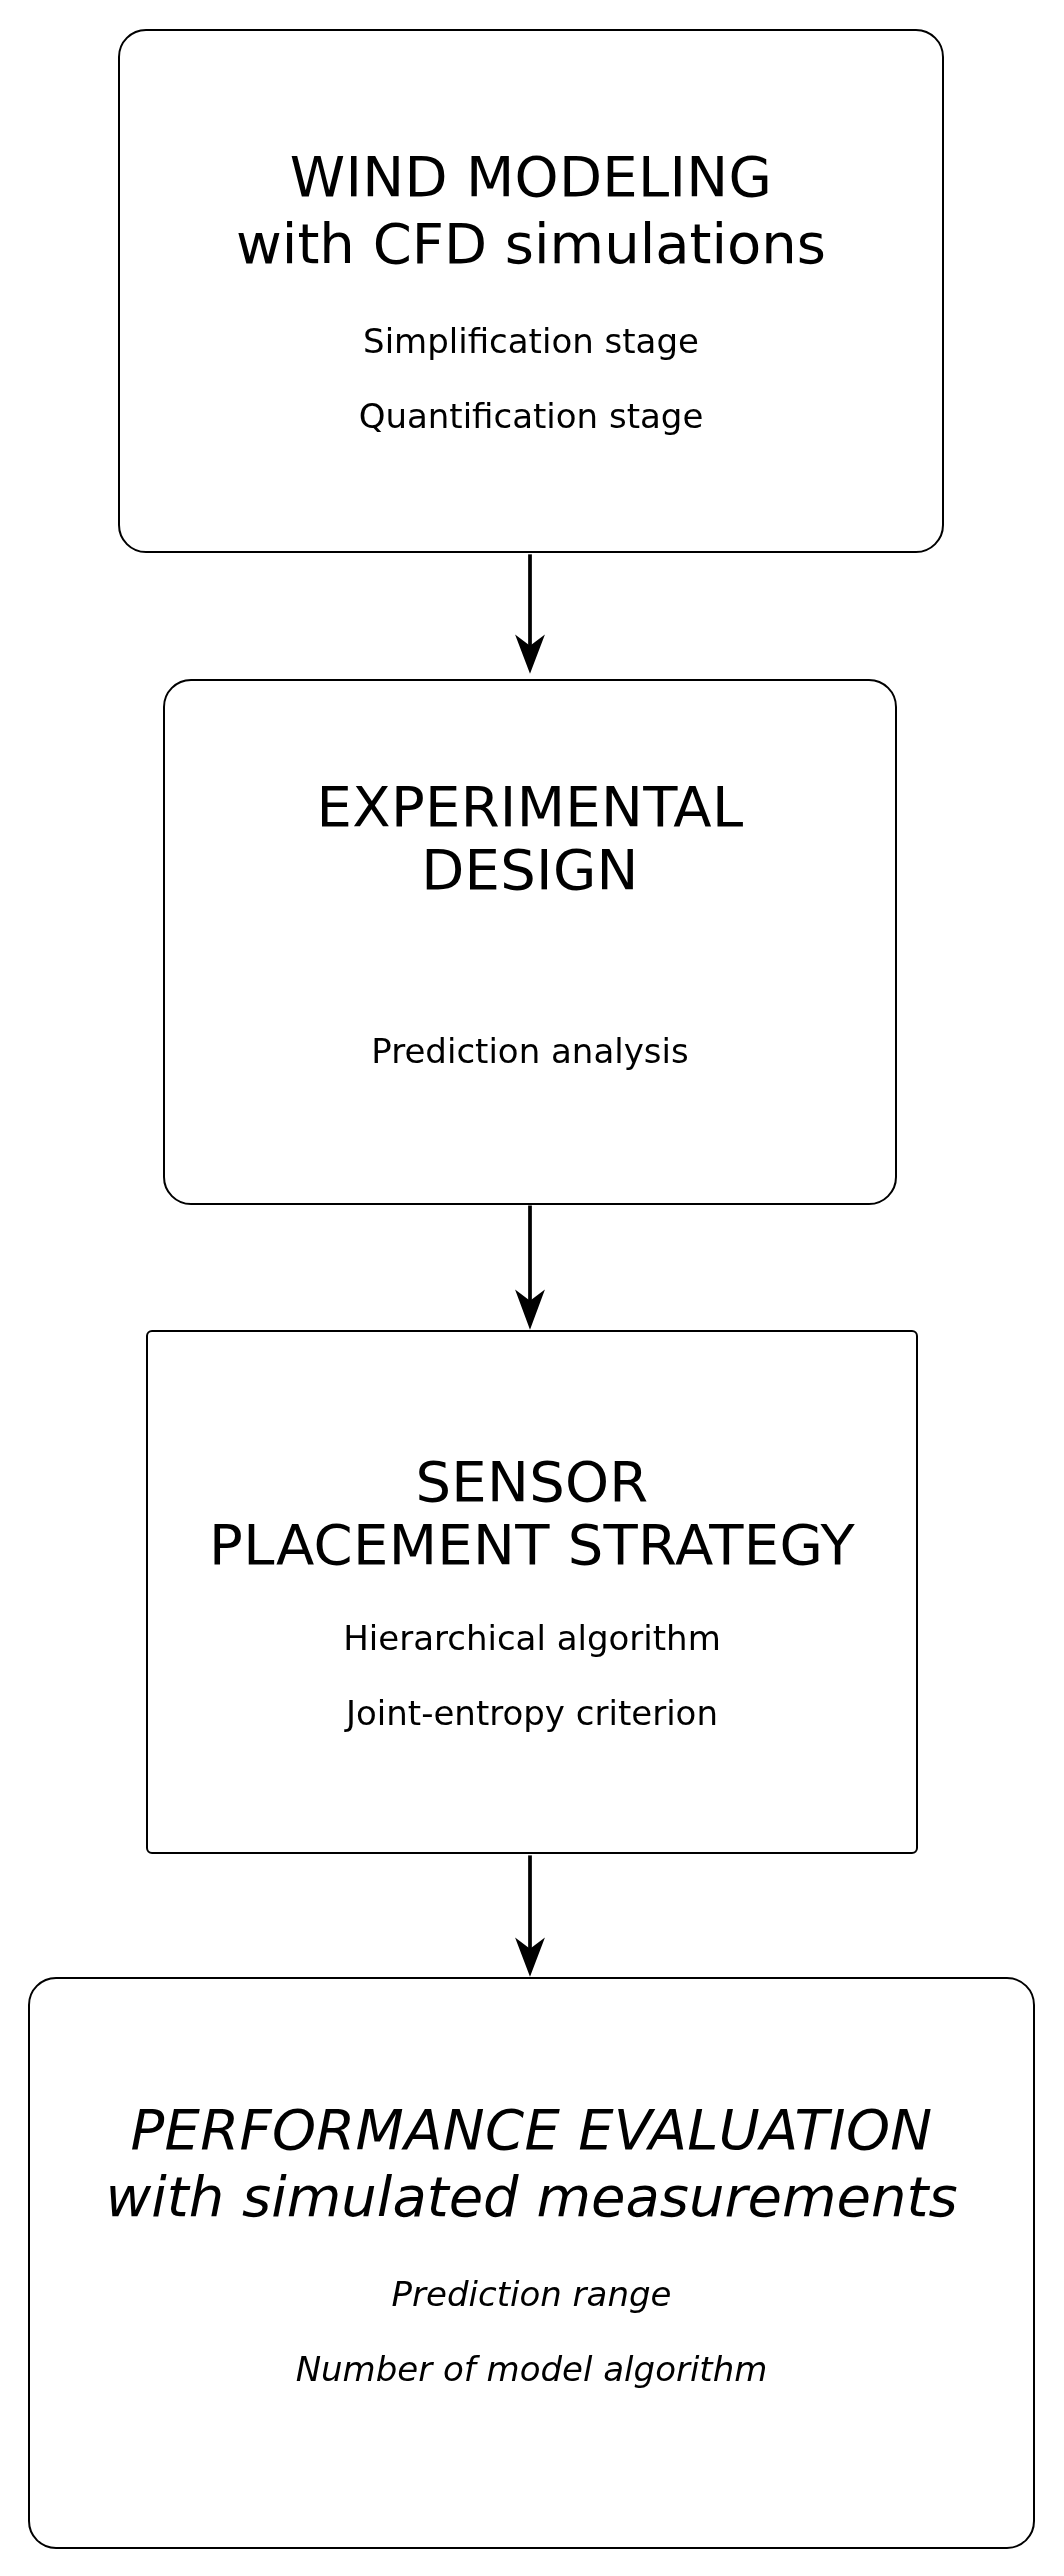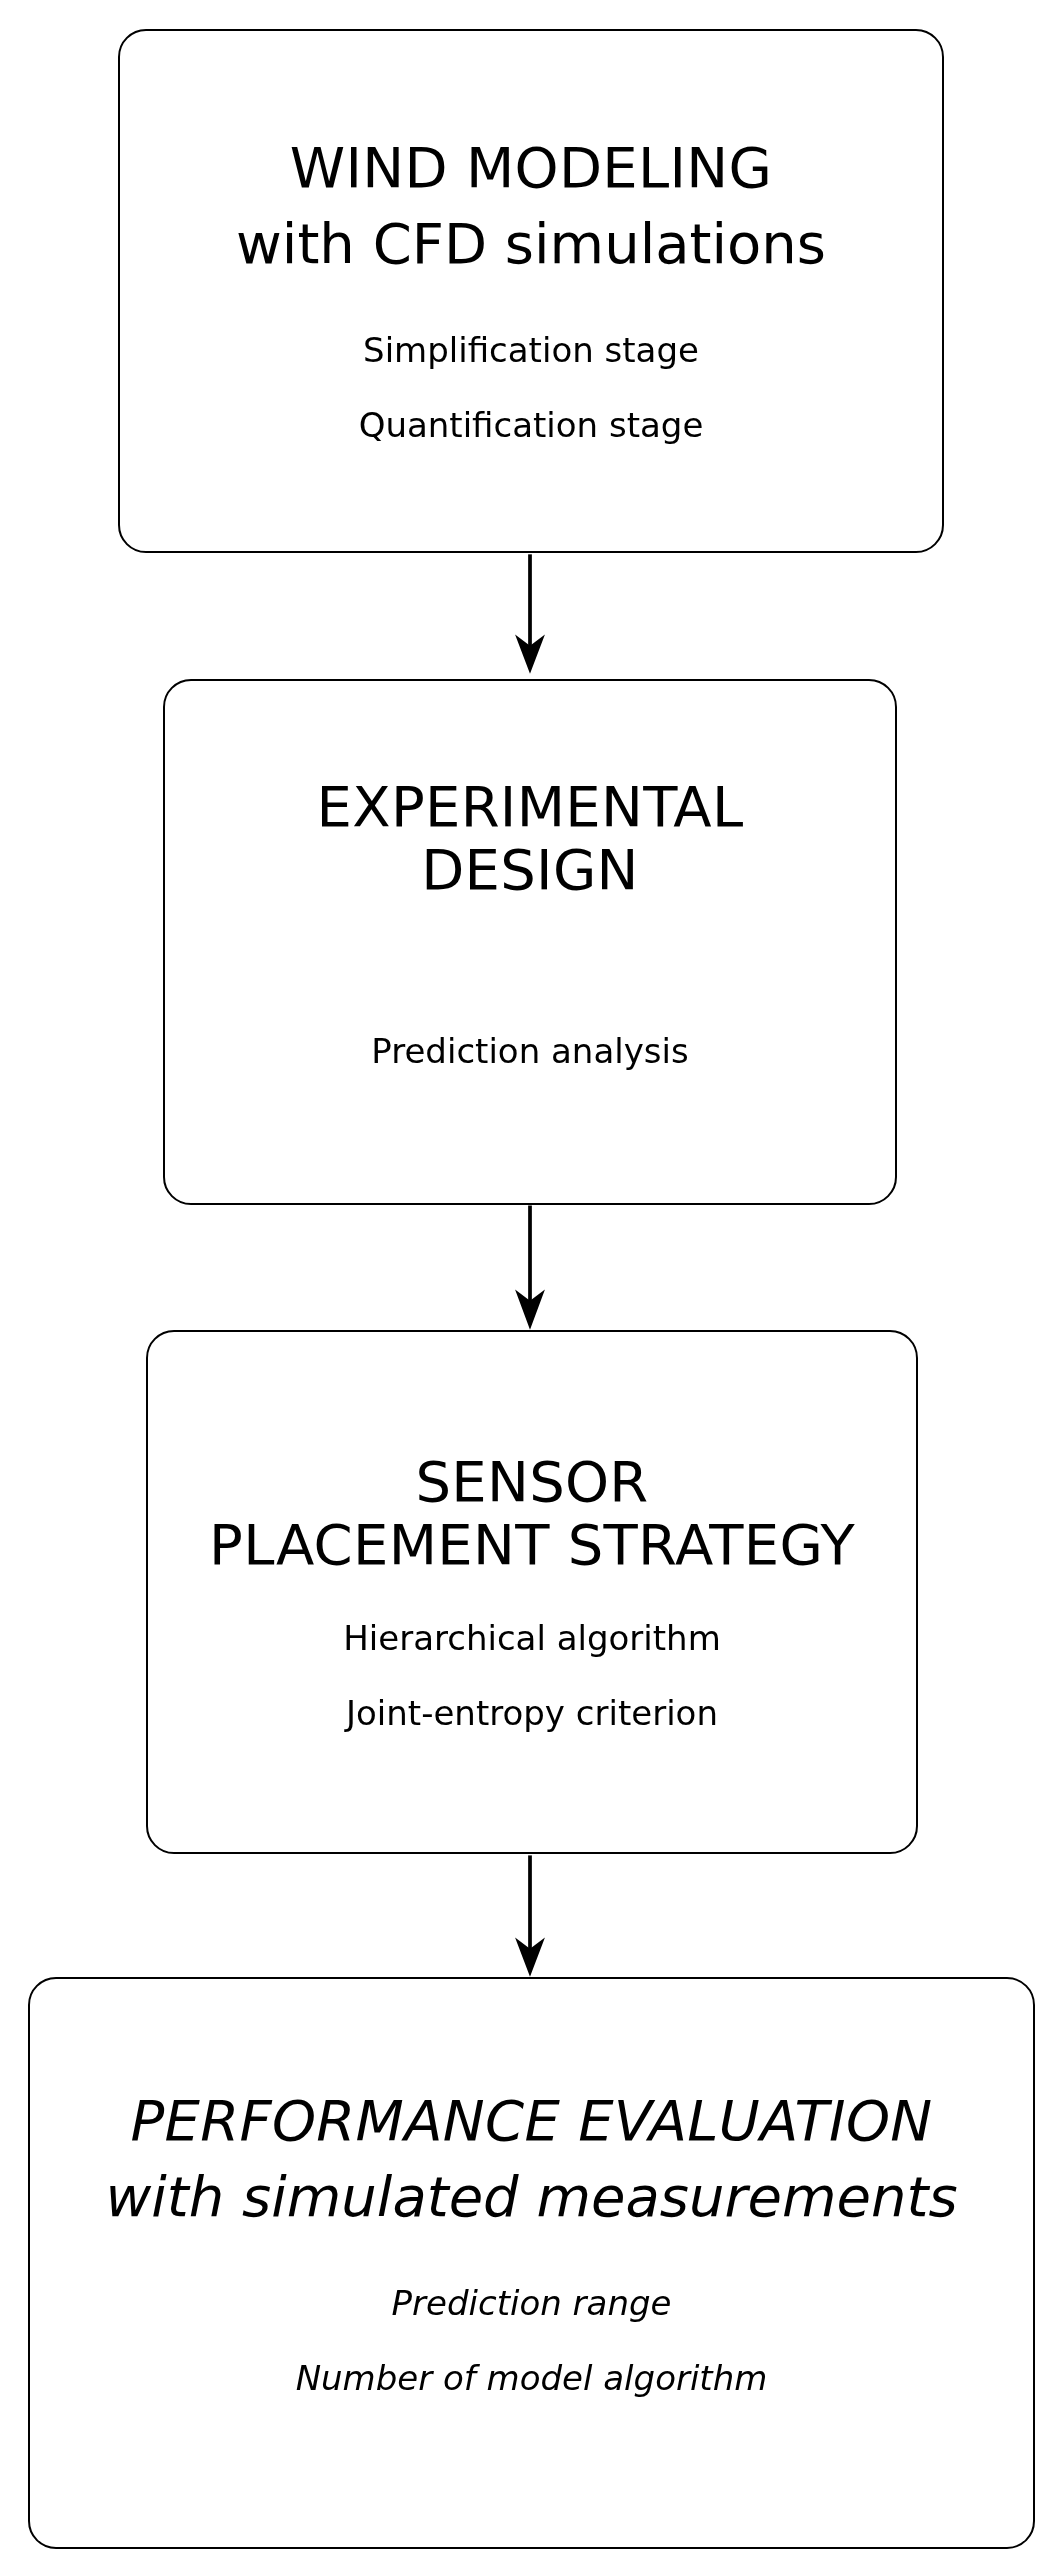--- a/index.html
+++ b/index.html
@@ -36,21 +36,21 @@
     line-height: 1.12;
     letter-spacing: 0.3px;
     font-weight: 400;
     white-space: pre-line;
     margin: 0;
   }
   .node-subtitle {
     font-size: 56px;
     line-height: 1.12;
     font-weight: 400;
-    margin: 13px;
+    margin: 4px;
   }
   .node-items {
     margin: 0;
     padding: 0;
     list-style: none;
     width: 100%;
   }
   .node-item {
     font-size: 34px;
     line-height: 1.1;
@@ -100,21 +100,21 @@
     </ul>
   </div>
 
   <div class="connector" style="left:502px; top:1205px; width:56px; height:127px;">
     <svg width="56" height="127" viewBox="0 0 60 135">
       <line x1="30" y1="0" x2="30" y2="108" stroke="#000000" stroke-width="4"></line>
       <path d="M30 133 L14 90 L30 102 L46 90 Z" fill="#000000"></path>
     </svg>
   </div>
 
-  <div class="node" id="node-3" style="left:146px; top:1330px; width:772px; height:524px; padding:0 22.6px;">
+  <div class="node" id="node-3" style="left:146px; top:1330px; width:772px; height:524px; padding:0 22.6px;border-radius:6px;">
     <div class="node-title">SENSOR
 PLACEMENT STRATEGY</div>
     <div class="gap-lg"></div>
     <ul class="node-items">
       <li class="node-item">Hierarchical algorithm</li>
       <li class="gap-md"></li>
       <li class="node-item">Joint-entropy criterion</li>
     </ul>
   </div>
 

